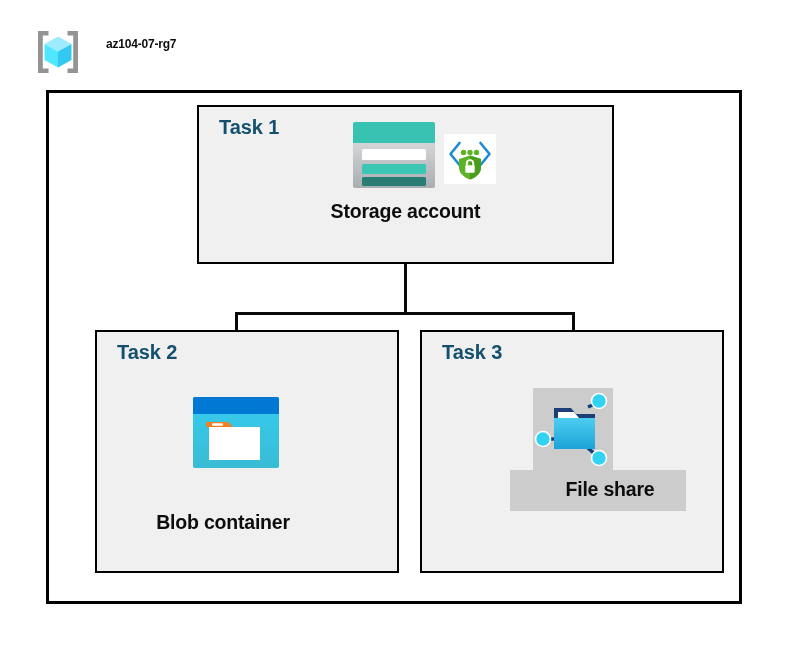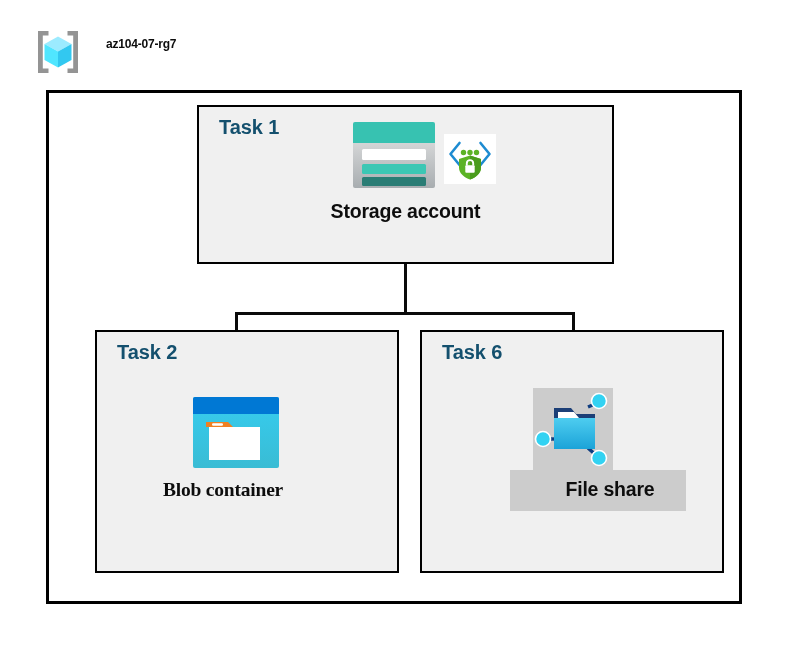--- a/index.html
+++ b/index.html
@@ -212,24 +212,24 @@
       <rect x="1" y="1" width="86" height="17" rx="2" fill="#0078d4"></rect>
       <rect x="1" y="13" width="86" height="5" fill="#0078d4"></rect>
 
       <path d="M14 26 L36 26 L41 31 L14 31 Z" fill="#f08022"></path>
       <rect x="20" y="27.2" width="11" height="2.6" rx="1.2" fill="#ffffff"></rect>
 
       <rect x="17" y="31" width="51" height="33" fill="#ffffff"></rect>
     </svg>
   </span>
 
-  <div class="node-caption" style="left:71px; top:479px; width:304px;font-family:Liberation Serif, serif;">Blob container</div>
+  <div class="node-caption" style="left:71px; top:511px; width:304px;">Blob container</div>
 
   <div class="task-box task-3">
-    <div class="task-label">Task 6</div>
+    <div class="task-label">Task 3</div>
   </div>
 
   <div class="fs-backdrop-icon"></div>
   <div class="fs-backdrop-label"></div>
 
   <span class="icon-wrap" style="left:533px; top:392px; width:80px; height:76px;">
     <svg width="80" height="76" viewBox="0 0 80 76" xmlns="http://www.w3.org/2000/svg">
       <defs>
         <linearGradient id="fs-folder" x1="0" y1="0" x2="0" y2="1">
           <stop offset="0%" stop-color="#4ecdf0"></stop>

